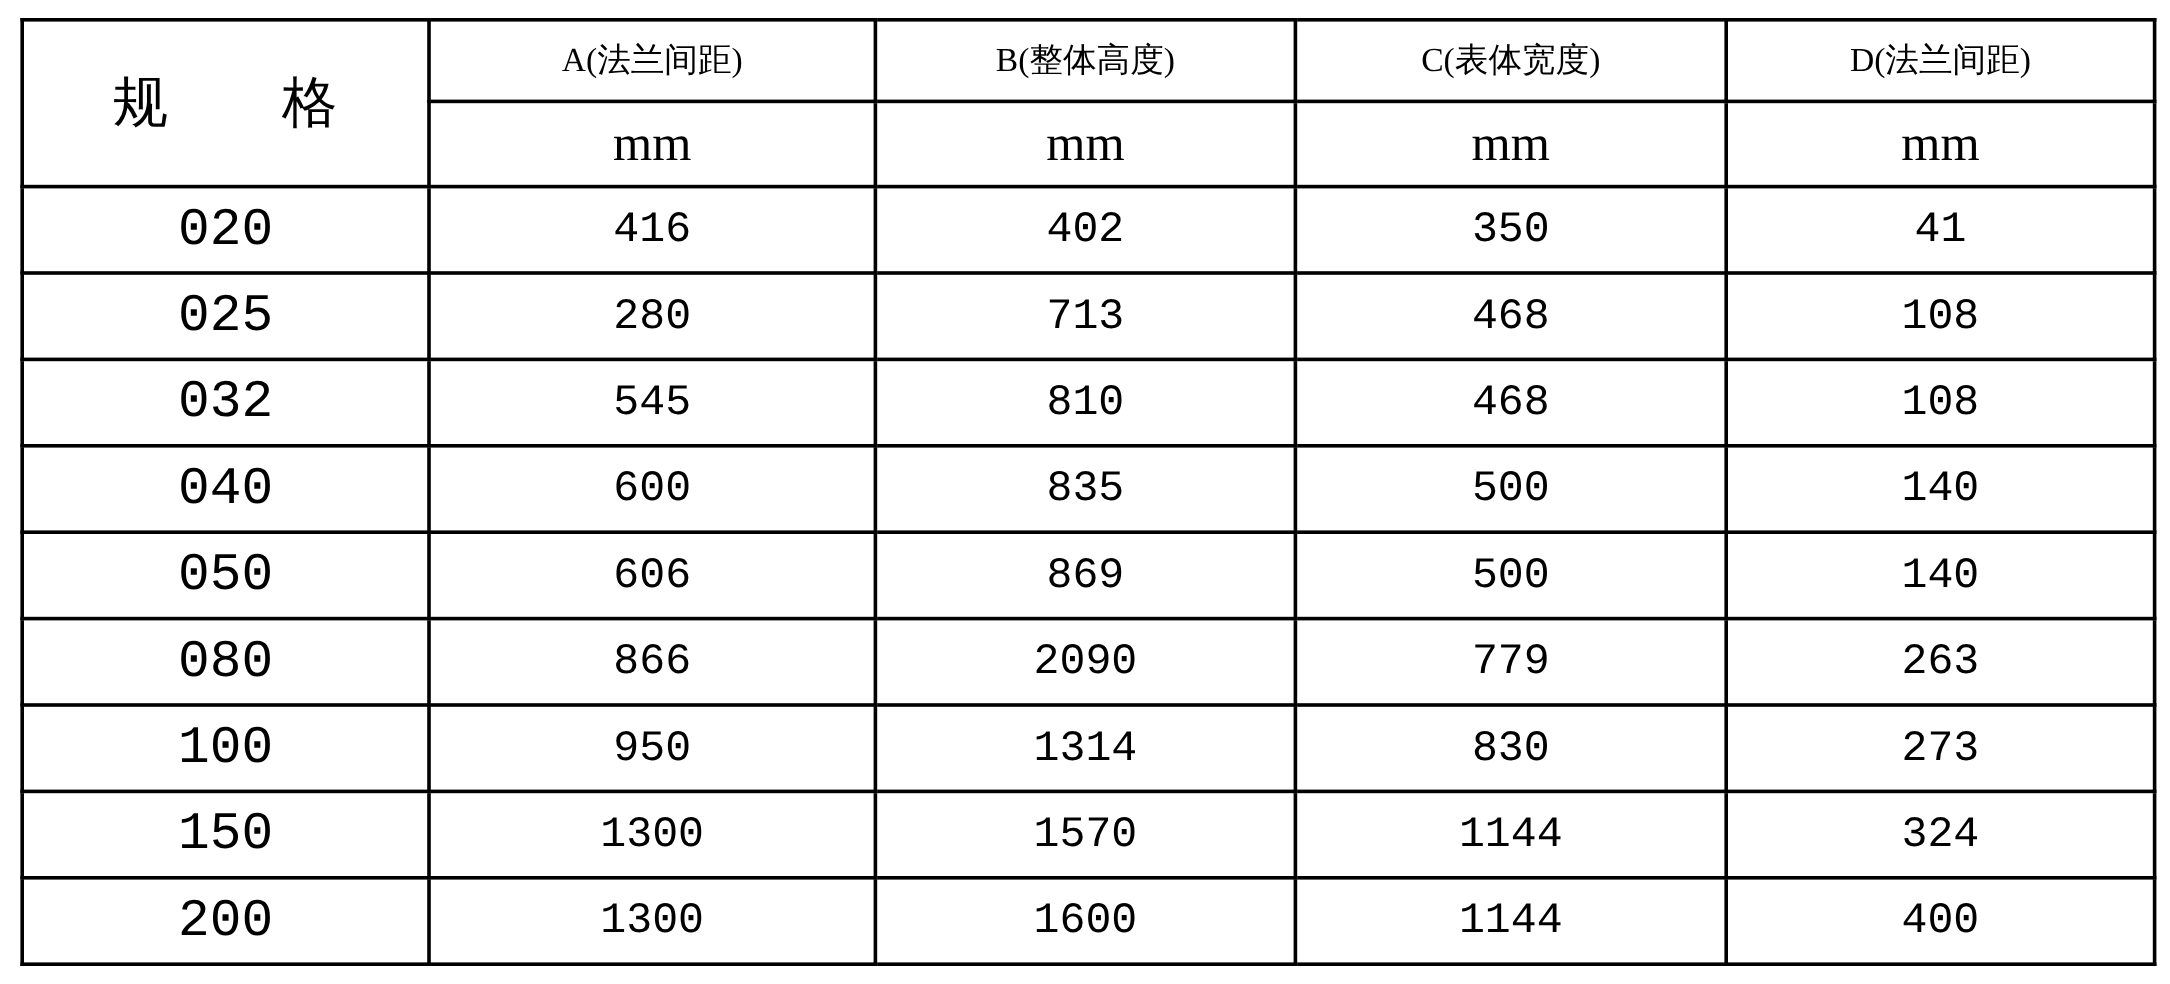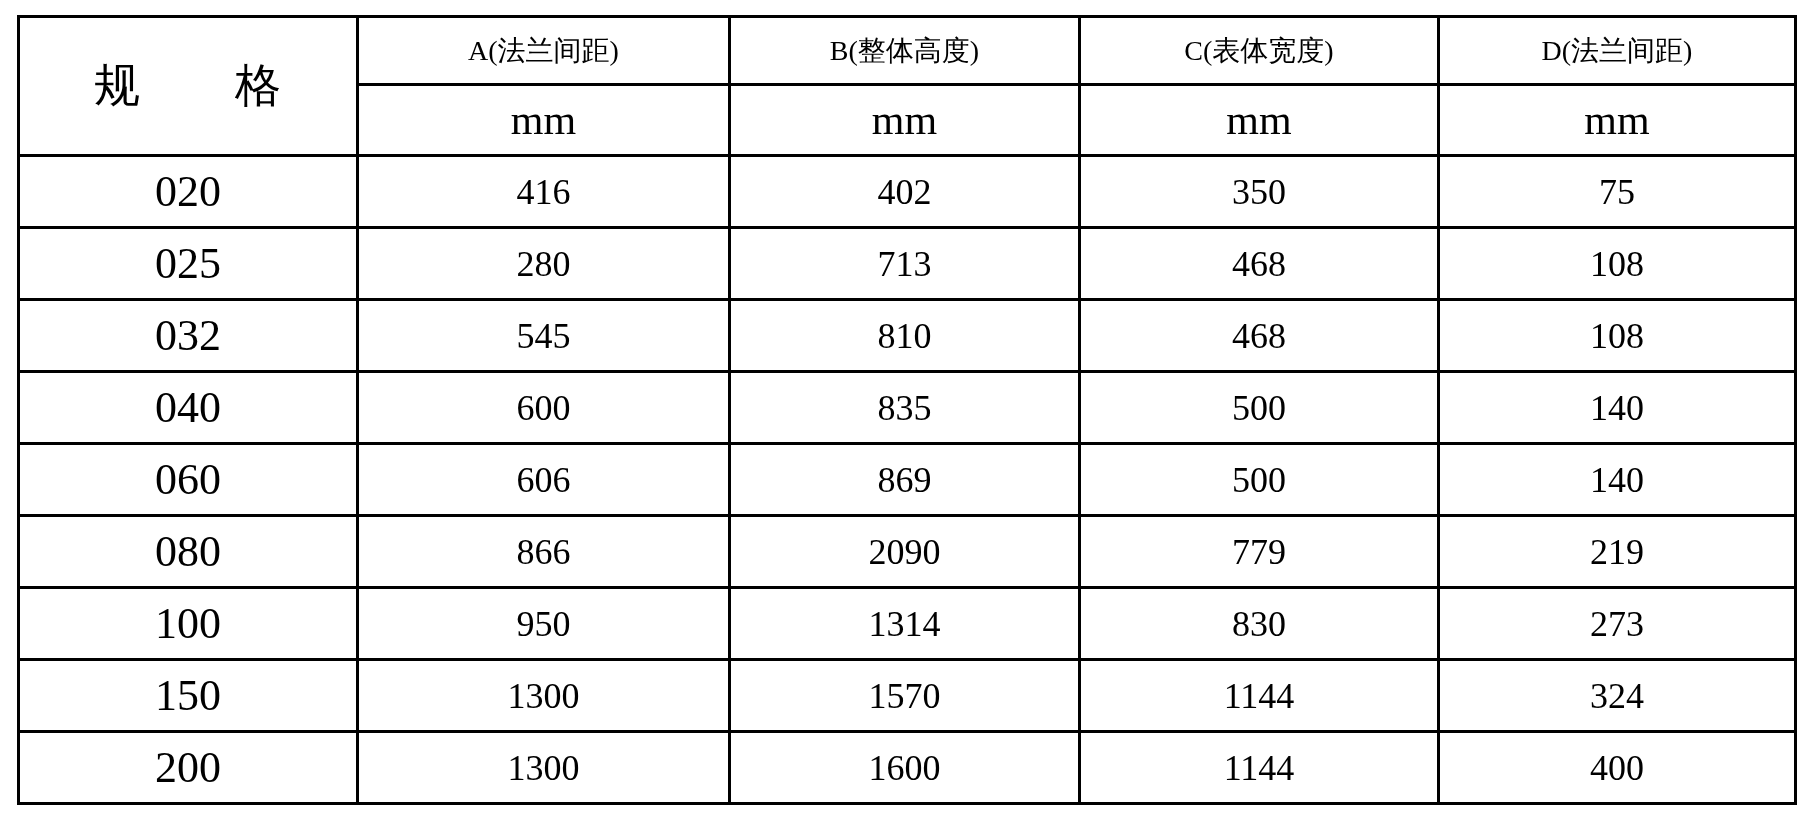--- a/index.html
+++ b/index.html
@@ -29,21 +29,21 @@
   table.spec-table td {
     border: 3px solid #000000;
     text-align: center;
     vertical-align: middle;
     padding: 0;
     font-weight: normal;
     line-height: 1;
   }
   tr.title-row { height: 68px; }
   tr.unit-row  { height: 71px; padding-left: 29px; }
-  tr.data-row  { height: 72px; }
+  tr.data-row  { height: 72px; font-family: Liberation Mono, monospace; }
 
   th.spec-header-cell {
     vertical-align: bottom;
     padding-bottom: 10px;
     font-size: 46px;
     white-space: pre;
     letter-spacing: 1px;
   }
   th.column-title-cell { font-size: 28px; }
   th.unit-cell         { font-size: 42px; }
@@ -76,21 +76,21 @@
         <th class="unit-cell">mm</th>
         <th class="unit-cell">mm</th>
       </tr>
     </thead>
     <tbody>
   <tr class="data-row">
     <td class="spec-cell">020</td>
     <td class="value-cell">416</td>
     <td class="value-cell">402</td>
     <td class="value-cell">350</td>
-    <td class="value-cell">75</td>
+    <td class="value-cell">41</td>
   </tr>
 
   <tr class="data-row">
     <td class="spec-cell">025</td>
     <td class="value-cell">280</td>
     <td class="value-cell">713</td>
     <td class="value-cell">468</td>
     <td class="value-cell">108</td>
   </tr>
 
@@ -104,33 +104,33 @@
 
   <tr class="data-row">
     <td class="spec-cell">040</td>
     <td class="value-cell">600</td>
     <td class="value-cell">835</td>
     <td class="value-cell">500</td>
     <td class="value-cell">140</td>
   </tr>
 
   <tr class="data-row">
-    <td class="spec-cell">060</td>
+    <td class="spec-cell">050</td>
     <td class="value-cell">606</td>
     <td class="value-cell">869</td>
     <td class="value-cell">500</td>
     <td class="value-cell">140</td>
   </tr>
 
   <tr class="data-row">
     <td class="spec-cell">080</td>
     <td class="value-cell">866</td>
     <td class="value-cell">2090</td>
     <td class="value-cell">779</td>
-    <td class="value-cell">219</td>
+    <td class="value-cell">263</td>
   </tr>
 
   <tr class="data-row">
     <td class="spec-cell">100</td>
     <td class="value-cell">950</td>
     <td class="value-cell">1314</td>
     <td class="value-cell">830</td>
     <td class="value-cell">273</td>
   </tr>
 

